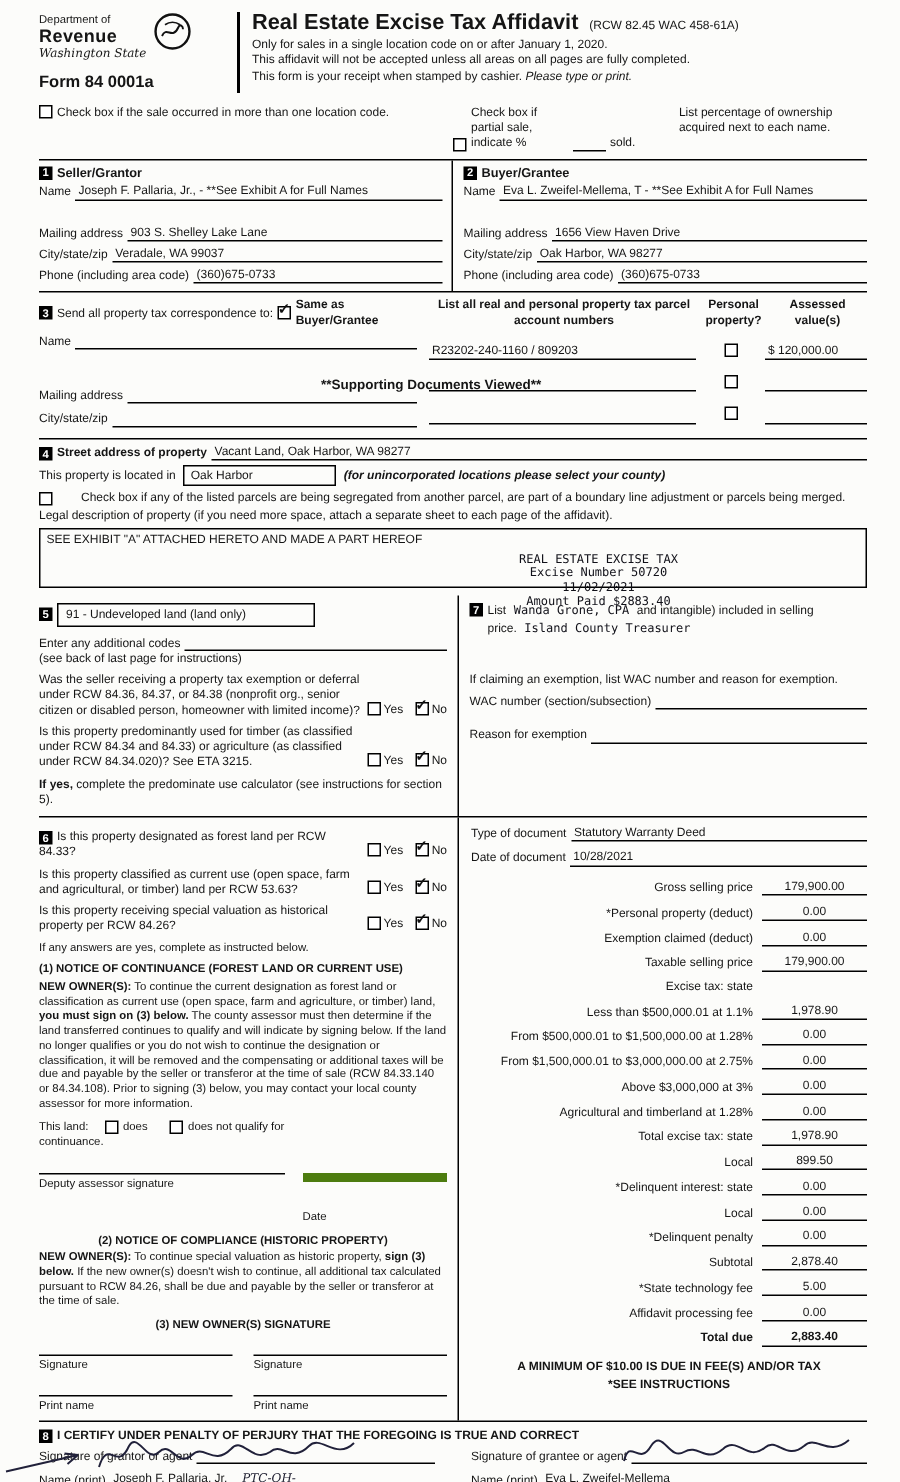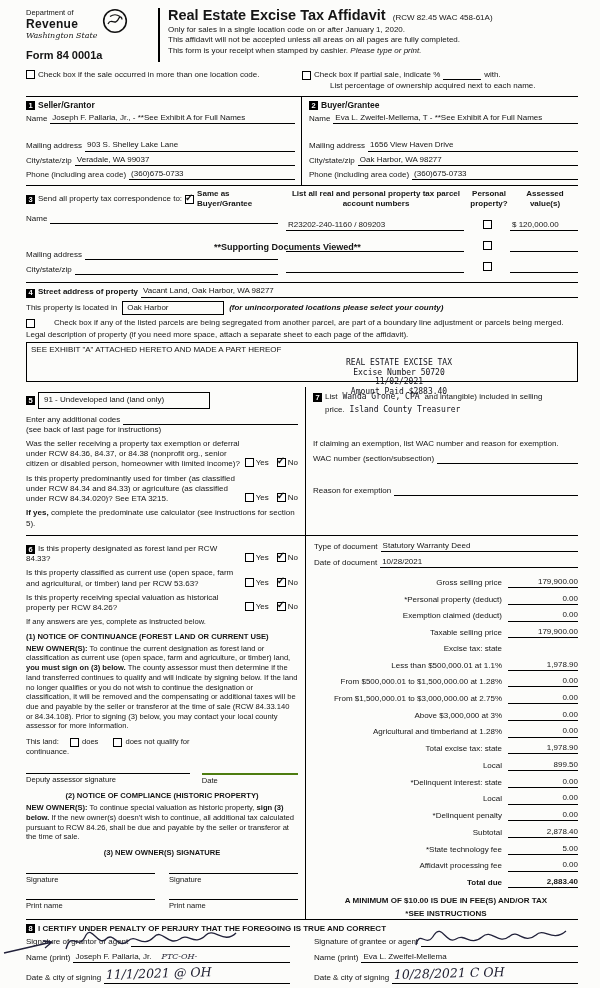--- a/index.html
+++ b/index.html
@@ -29,32 +29,32 @@
   .dept-big{font-size:12px;font-weight:bold;letter-spacing:.3px;line-height:1}
   .dept-state{font-family:"DejaVu Serif",serif;font-style:italic;font-size:8px;margin-top:1px}
   .form-no{font-weight:bold;font-size:11px;margin-top:7px}
   .hdr-right{flex:1;border-left:2px solid #000;padding-left:8px}
   .title{font-size:14.5px;font-weight:bold;line-height:1.05}
   .title-rcw{font-size:8px;font-weight:normal;margin-left:5px}
   .hdr-note{margin-top:2px}
   
   .topchecks{display:flex;margin-top:4px;padding-bottom:4px}
   .tc-half{flex:1;display:flex;align-items:flex-start;gap:3px}
-  .tc-right{flex-direction:column;gap:1px}
+  .tc-right{flex-direction:row;gap:1px}
   .tc-line{display:flex;align-items:flex-end;gap:3px}
   .w34{width:34px}
   .indent{margin-left:28px}
   
   .s12{display:flex;margin-top:1px}
   .s12-half{flex:1;padding:3px 6px 5px 0}
   .s12-half + .s12-half{border-left:1px solid #000;padding-left:7px;padding-right:0}
   .sec-head{font-size:8.5px;margin-bottom:2px;display:flex;align-items:center}
   .gap16{height:16px}
   .gap26{height:26px}
-  .mt2{margin-top:2px}.mt3{margin-top:3px}.mt4{margin-top:4px}.mt5{margin-top:5px}.mt6{margin-top:6px}.mt8{margin-top:22px}
+  .mt2{margin-top:2px}.mt3{margin-top:3px}.mt4{margin-top:4px}.mt5{margin-top:5px}.mt6{margin-top:6px}.mt8{margin-top:12px}
   
   .s3{display:flex;position:relative;padding:3px 0 7px}
   .s3-left{width:252px;flex:none;padding-right:8px}
   .s3-right{flex:1}
   .pt-head{display:flex;align-items:flex-end;text-align:center;font-weight:bold}
   .pt-c1{flex:1}
   .pt-c2{width:46px;flex:none}
   .pt-c3{width:66px;flex:none}
   .pt-row{display:flex;align-items:flex-end;margin-top:10px}
   .pt-row .pt-c1{border-bottom:1px solid #000;min-height:9px;padding-left:2px;text-align:left}
@@ -80,26 +80,26 @@
   .stamp-inline{font-family:"DejaVu Sans Mono",monospace;font-size:8px;margin:0 5px;color:#101018}
   
   .s6t{display:flex;flex:1}
   .s6{width:272px;flex:none;padding:4px 7px 6px 0;font-size:7.6px}
   .s6 .q{font-size:8px}
   .taxcol{flex:1;border-left:1px solid #000;padding:5px 0 0 8px}
   .notice-p{margin-top:2px;text-align:left}
   .landrow{display:flex;align-items:center;gap:3px;margin-top:6px}
   .dep-row{display:flex;gap:12px;margin-top:16px}
   .dep-a{flex:1.7;border-top:1px solid #000;padding-top:1px}
-  .dep-b{flex:1;border-top:2px solid #4d7c0f;padding-top:1px}
+  .dep-b{flex:1;border-top:6px solid #4d7c0f;padding-top:18px}
   .ns-row{display:flex;gap:14px;margin-top:15px}
   .ns{flex:1;border-top:1px solid #000;padding-top:1px}
   .trow{display:flex;justify-content:flex-end;align-items:flex-end;margin-top:5.5px}
   .tlbl{text-align:right}
-  .tval{width:70px;text-align:right;border-bottom:1px solid #000;margin-left:6px;min-height:9px}
+  .tval{width:70px;text-align:center;border-bottom:1px solid #000;margin-left:6px;min-height:9px}
   .noline .tval{border-bottom:none}
   .tot{font-weight:bold}
   .minnote{font-weight:bold;text-align:center;margin-top:8px}
   
   .s8{padding:4px 0 5px;position:relative}
   .s8cols{display:flex;margin-top:3px}
   .s8c{flex:1;position:relative}
   .s8c.left{padding-right:12px}
   .s8c.right{padding-left:12px}
   .sig-svg{position:absolute;z-index:5;pointer-events:none}
@@ -142,21 +142,21 @@
   <div class="topchecks">
     <div class="tc-half">
       <span class="cb"></span>
       <span>Check box if the sale occurred in more than one location code.</span>
     </div>
     <div class="tc-half tc-right">
       <div class="tc-line">
         <span class="cb"></span>
         <span>Check box if partial sale, indicate %</span>
         <span class="fill w34"></span>
-        <span>with.</span>
+        <span>sold.</span>
       </div>
       <div class="indent">List percentage of ownership acquired next to each name.</div>
     </div>
   </div>
 
   <div class="s12 sep">
     <div class="s12-half">
       <div class="sec-head">
           <span class="num">1</span>
           <b>Seller/Grantor</b>

